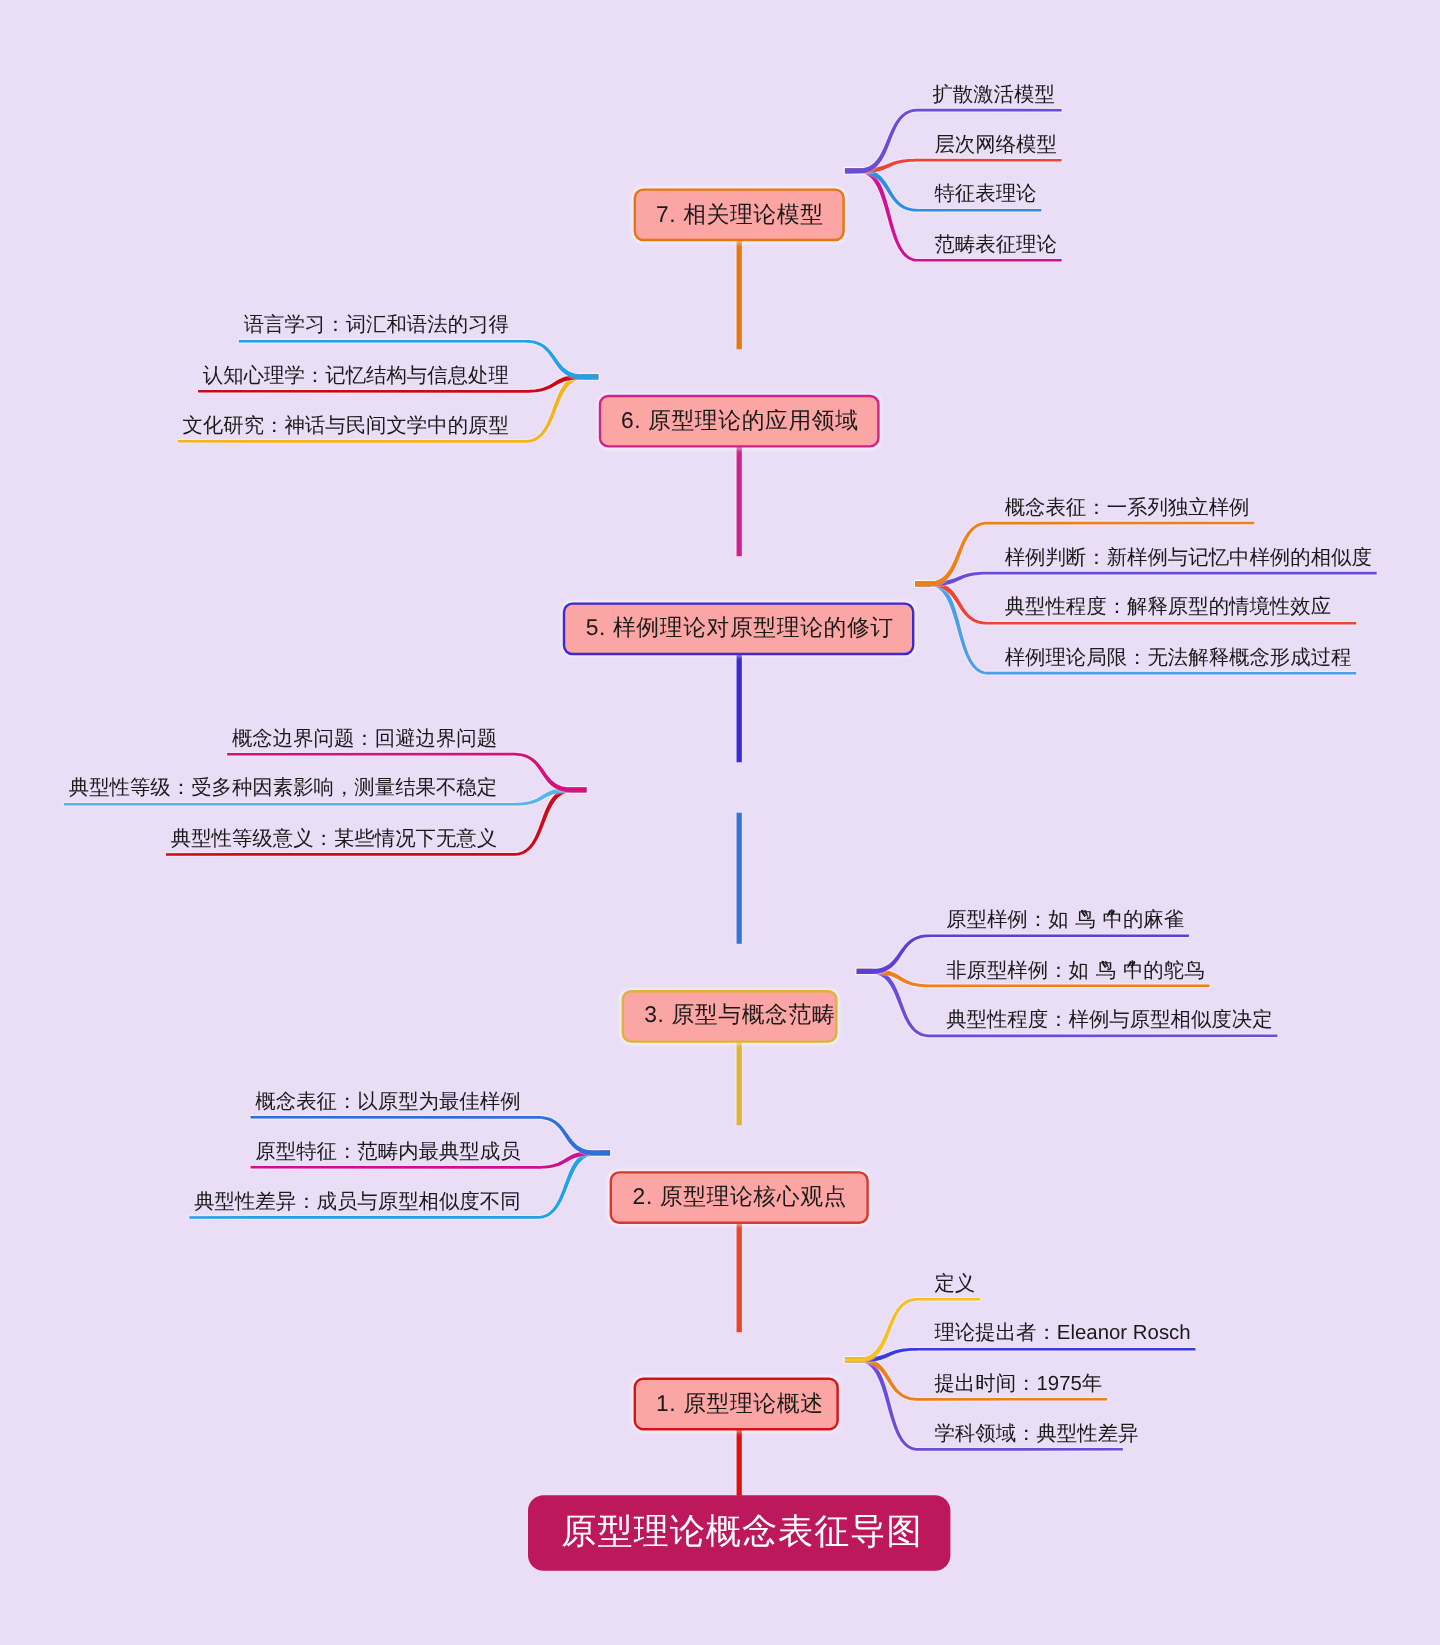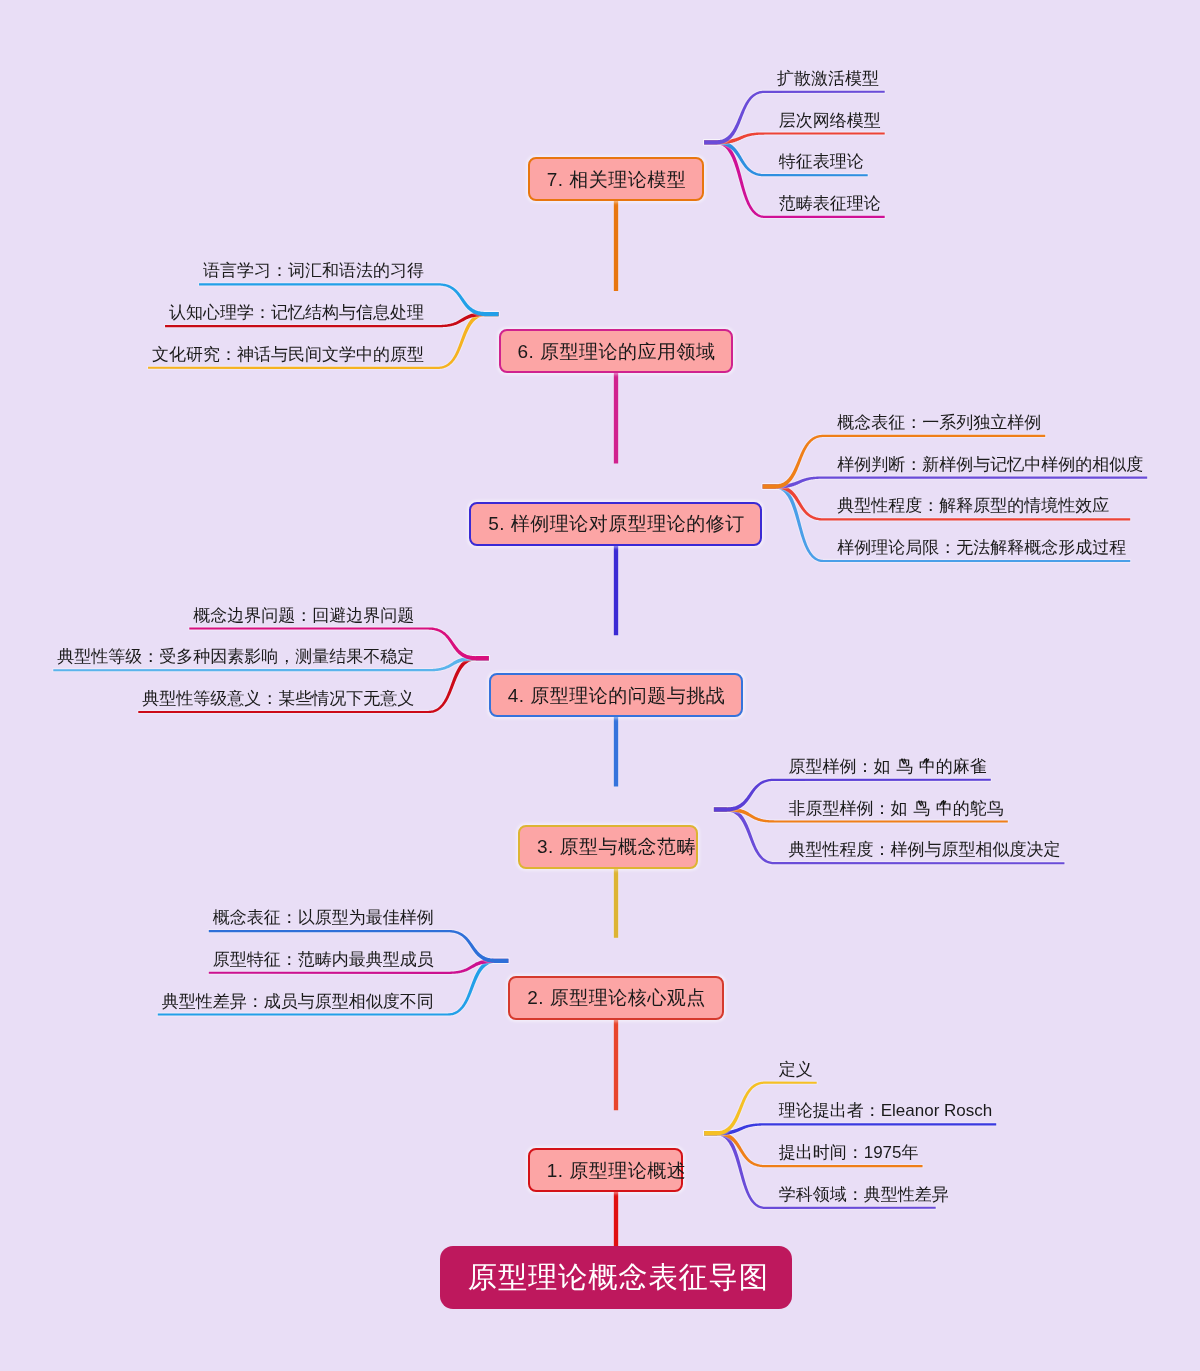--- a/index.html
+++ b/index.html
@@ -103,30 +103,27 @@
   </svg>
   <div class="node" style="left: 527.888px; width: 176.225px; top: 118.3px; border-color: rgb(232, 118, 15);">
     <span class="node-text">7. 相关理论模型</span>
   </div>
   <div class="node" style="left: 498.637px; width: 234.725px; top: 290.05px; border-color: rgb(208, 34, 142);">
     <span class="node-text">6. 原型理论的应用领域</span>
   </div>
   <div class="node" style="left: 469.387px; width: 293px; top: 462.5px; border-color: rgb(59, 42, 212);">
     <span class="node-text">5. 样例理论对原型理论的修订</span>
   </div>
-  <div class="node" style="left: 488.887px; width: 254.225px; top: 634.25px; border-color: rgb(53, 115, 220);">
-    <span class="node-text">4. 原型理论的问题与挑战</span>
-  </div>
   <div class="node" style="left: 518.138px; width: 180px; top: 785.5px; border-color: rgb(221, 180, 51);">
     <span class="node-text">3. 原型与概念范畴</span>
   </div>
   <div class="node" style="left: 508.387px; width: 215.225px; top: 936.8px; border-color: rgb(213, 58, 45);">
     <span class="node-text">2. 原型理论核心观点</span>
   </div>
-  <div class="node" style="left: 527.888px; width: 155px; top: 1109.25px; border-color: rgb(212, 18, 24);">
+  <div class="node" style="left: 527.888px; width: 171px; top: 1109.25px; border-color: rgb(212, 18, 24);">
     <span class="node-text">1. 原型理论概述</span>
   </div>
   <div class="leaf-label" style="top: 69.8px; left: 777px;">扩散激活模型</div>
   <div class="leaf-label" style="top: 111.5px; left: 778.712px;">层次网络模型</div>
   <div class="leaf-label" style="top: 153.2px; left: 778.712px;">特征表理论</div>
   <div class="leaf-label" style="top: 194.9px; left: 778.712px;">范畴表征理论</div>
   <div class="leaf-label" style="top: 262.4px; left: 203.037px;">语言学习：词汇和语法的习得</div>
   <div class="leaf-label" style="top: 304.1px; left: 169.037px;">认知心理学：记忆结构与信息处理</div>
   <div class="leaf-label" style="top: 345.8px; left: 152.037px;">文化研究：神话与民间文学中的原型</div>
   <div class="leaf-label" style="top: 413.9px; left: 837.212px;">概念表征：一系列独立样例</div>

